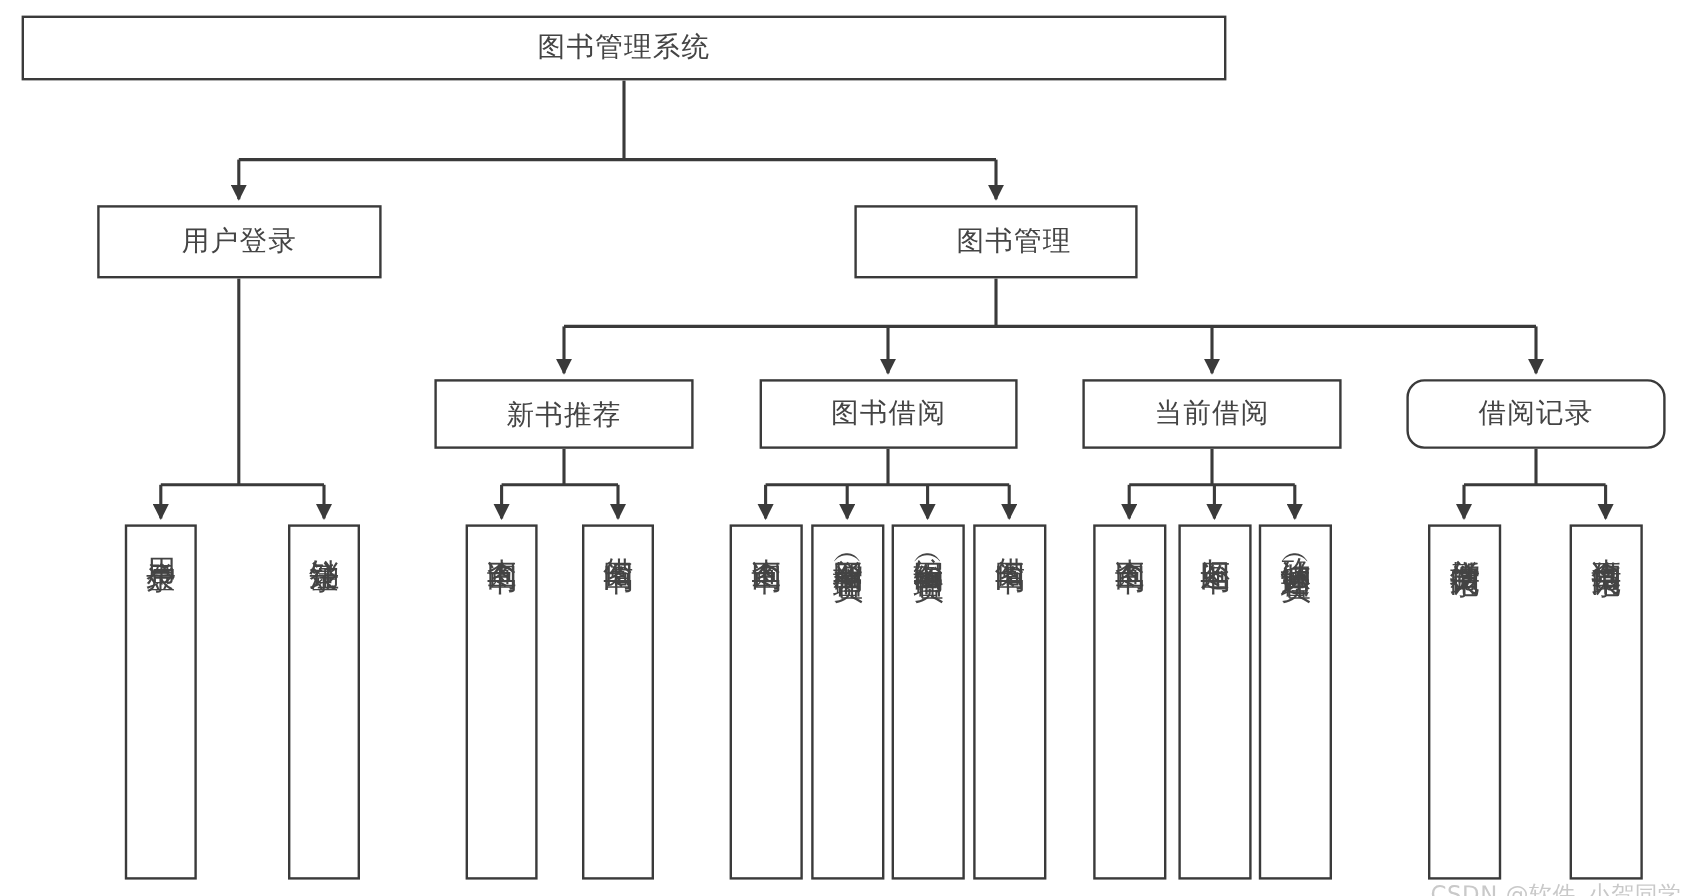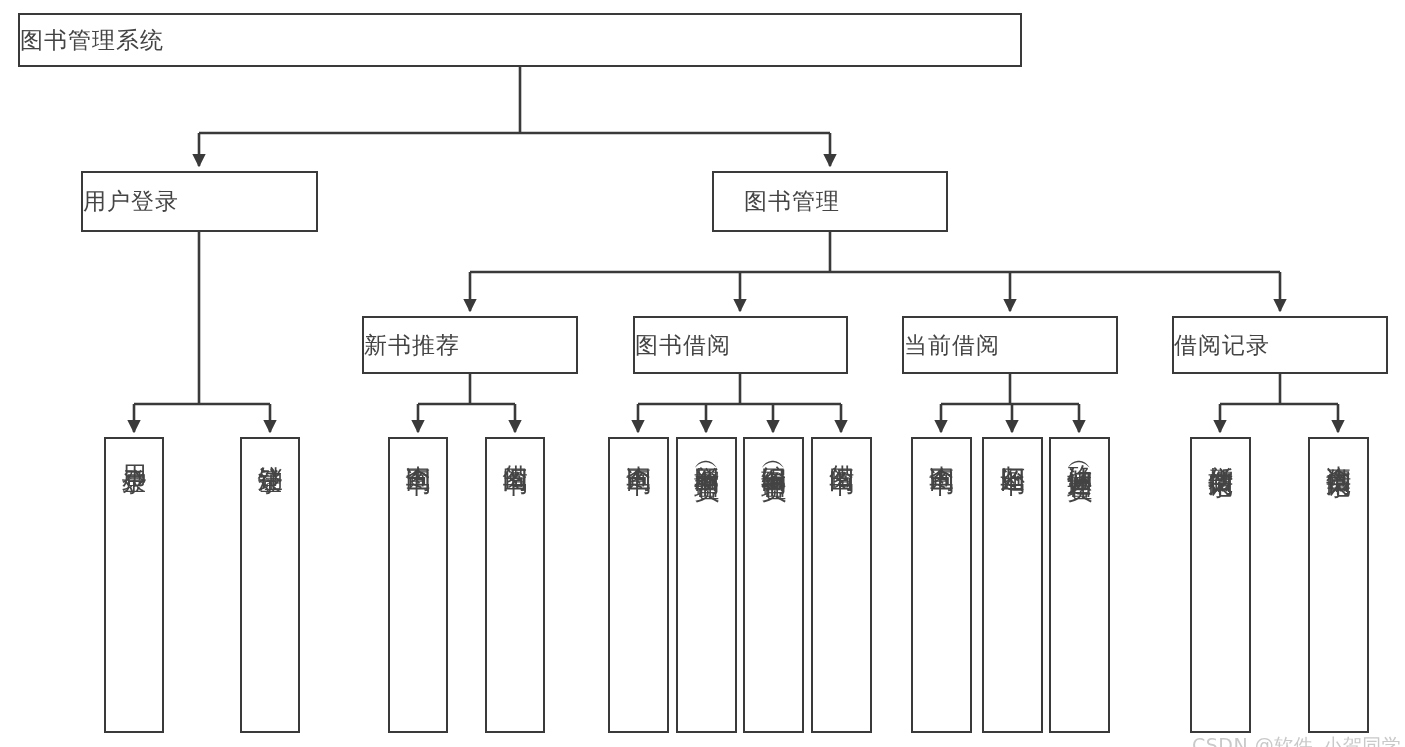--- a/index.html
+++ b/index.html
@@ -1,21 +1,21 @@
 <!DOCTYPE html>
 <html><head>
 <meta charset="utf-8">
 <style>
   html,body{margin:0;padding:0;background:#ffffff;}
   body{font-family:"DejaVu Sans","Liberation Sans",sans-serif;}
   #canvas{position:relative;width:1405px;height:747px;background:#ffffff;overflow:hidden;}
   svg#wires{position:absolute;left:0;top:0;width:1405px;height:747px;pointer-events:none;}
 
   .node{position:absolute;box-sizing:border-box;background:#ffffff;border:2.5px solid #3a3a3a;
-        display:flex;align-items:center;}
+        display:flex;align-items:center;justify-content:center;}
   .node .lbl{color:#444;white-space:nowrap;}
 
   
   .h-node .lbl{font-size:23px;letter-spacing:1px;line-height:1;}
   .root .lbl{font-size:23px;}
 
   
   .leaf{align-items:flex-start;justify-content:center;padding-top:6px;}
   .leaf .lbl{
     writing-mode:vertical-rl;
@@ -98,21 +98,21 @@
 
   <div class="node h-node" style="left:362px;top:316px;width:216px;height:58px;font-family:Liberation Serif, serif;">
     <span class="lbl">新书推荐</span>
   </div>
   <div class="node h-node" style="left:633px;top:316px;width:215px;height:58px;">
     <span class="lbl">图书借阅</span>
   </div>
   <div class="node h-node" style="left:902px;top:316px;width:216px;height:58px;">
     <span class="lbl">当前借阅</span>
   </div>
-  <div class="node h-node" style="left:1172px;top:316px;width:216px;height:58px;">
+  <div class="node h-node" style="left:1172px;top:316px;width:216px;height:58px;border-radius:15px;">
     <span class="lbl">借阅记录</span>
   </div>
 
   <div class="node leaf" style="left:104px;top:437px;width:60px;height:296px;">
     <span class="lbl">用户登录</span>
   </div>
   <div class="node leaf" style="left:240px;top:437px;width:60px;height:296px;">
     <span class="lbl">注销登录</span>
   </div>
 

